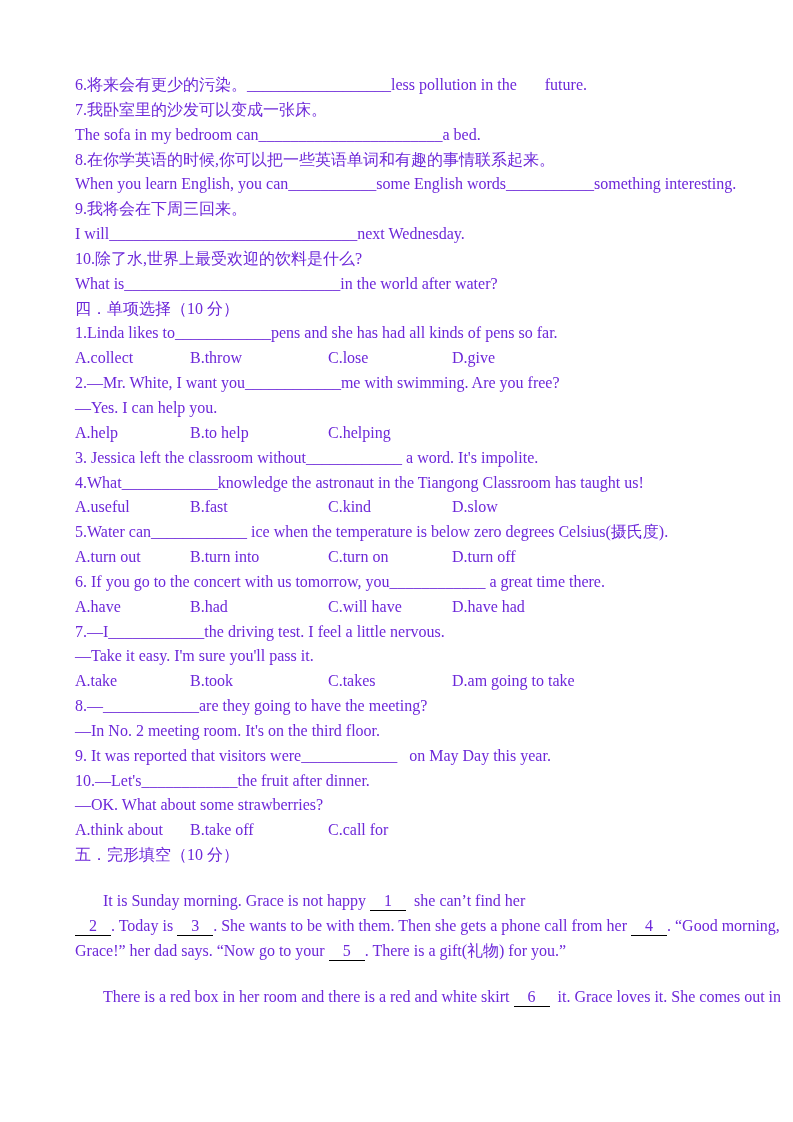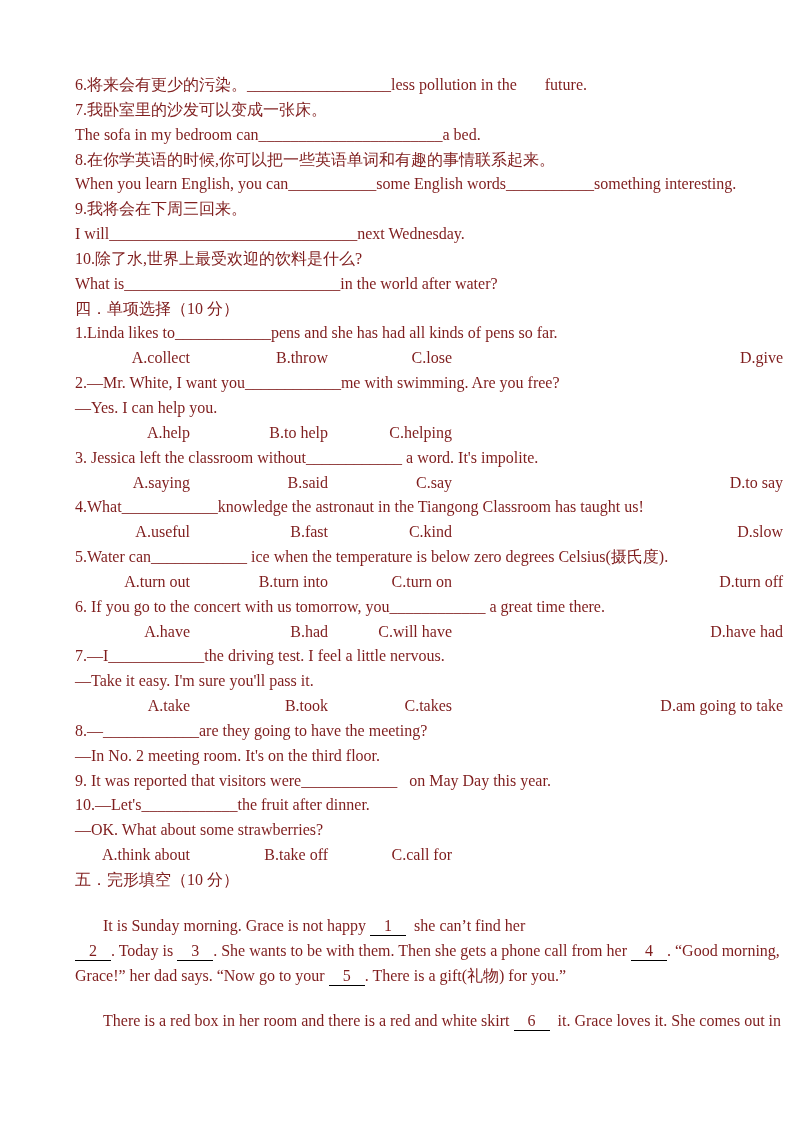--- a/index.html
+++ b/index.html
@@ -10,34 +10,34 @@
     background:#ffffff;
     overflow:hidden;
   }
   .content{
     position:absolute;
     top:73px;
     left:75px;
     right:10px;
     font-family:"Liberation Serif","DejaVu Serif",serif;
     font-size:16px;
-    color:#7f1d1d;
+    color:#6d28d9;
   }
   .line{
     height:24.85px;
     line-height:24.85px;
     white-space:pre;
   }
   .heading{
     font-weight:400;
   }
   .options-row{
     display:flex;
   }
-  .opt{display:inline-block;text-align:right;}
+  .opt{display:inline-block;}
   .opt-a{width:115px;}
   .opt-b{width:138px;}
   .opt-c{width:124px;}
   .opt-d{flex:1 1 auto;}
   .indent{padding-left:28px;margin-top:21px;}
   .cloze-blank{
     display:inline-block;
     min-width:36px;
     height:18px;
     line-height:18px;
@@ -68,21 +68,20 @@
 
     <section>
       <div class="line heading">四．单项选择（10 分）</div>
       <div id="choice-questions">
           <div class="line">1.Linda likes to____________pens and she has had all kinds of pens so far.</div>
           <div class="line options-row"><span class="opt opt-a">A.collect</span><span class="opt opt-b">B.throw</span><span class="opt opt-c">C.lose</span><span class="opt opt-d">D.give</span></div>
           <div class="line">2.—Mr. White, I want you____________me with swimming. Are you free?</div>
           <div class="line">—Yes. I can help you.</div>
           <div class="line options-row"><span class="opt opt-a">A.help</span><span class="opt opt-b">B.to help</span><span class="opt opt-c">C.helping</span></div>
           <div class="line">3. Jessica left the classroom without____________ a word. It's impolite.</div>
-          <div class="line options-row"><span class="opt opt-a">A.saying</span><span class="opt opt-b">B.said</span><span class="opt opt-c">C.say</span><span class="opt opt-d">D.to say</span></div>
           <div class="line">4.What____________knowledge the astronaut in the Tiangong Classroom has taught us!</div>
           <div class="line options-row"><span class="opt opt-a">A.useful</span><span class="opt opt-b">B.fast</span><span class="opt opt-c">C.kind</span><span class="opt opt-d">D.slow</span></div>
           <div class="line">5.Water can____________ ice when the temperature is below zero degrees Celsius(摄氏度).</div>
           <div class="line options-row"><span class="opt opt-a">A.turn out</span><span class="opt opt-b">B.turn into</span><span class="opt opt-c">C.turn on</span><span class="opt opt-d">D.turn off</span></div>
           <div class="line">6. If you go to the concert with us tomorrow, you____________ a great time there.</div>
           <div class="line options-row"><span class="opt opt-a">A.have</span><span class="opt opt-b">B.had</span><span class="opt opt-c">C.will have</span><span class="opt opt-d">D.have had</span></div>
           <div class="line">7.—I____________the driving test. I feel a little nervous.</div>
           <div class="line">—Take it easy. I'm sure you'll pass it.</div>
           <div class="line options-row"><span class="opt opt-a">A.take</span><span class="opt opt-b">B.took</span><span class="opt opt-c">C.takes</span><span class="opt opt-d">D.am going to take</span></div>
           <div class="line">8.—____________are they going to have the meeting?</div>

